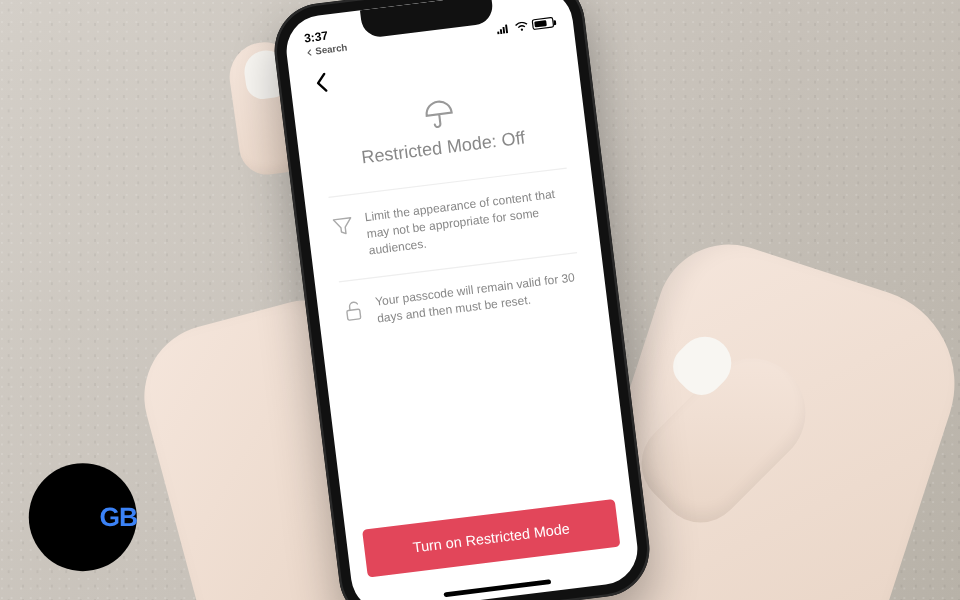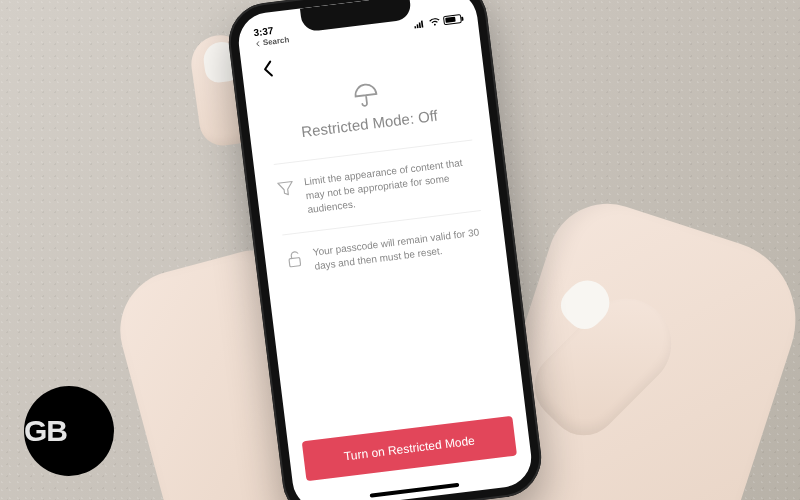--- a/index.html
+++ b/index.html
@@ -21,24 +21,24 @@
     .logo-badge {
       position: absolute;
       bottom: 24px;
       left: 24px;
       width: 90px;
       height: 90px;
       background: #000;
       border-radius: 50%;
       display: flex;
       align-items: center;
-      justify-content: flex-start;
-      color: #e5e5e5;
+      justify-content: flex-end;
+      color: #3b82f6;
       font-weight: 800;
-      font-size: 30px;
+      font-size: 22px;
       letter-spacing: -1px;
     }
     .hand-area {
       position: absolute;
       inset: 0;
     }
     .hand-left {
       position: absolute;
       left: 140px;
       bottom: -40px;

